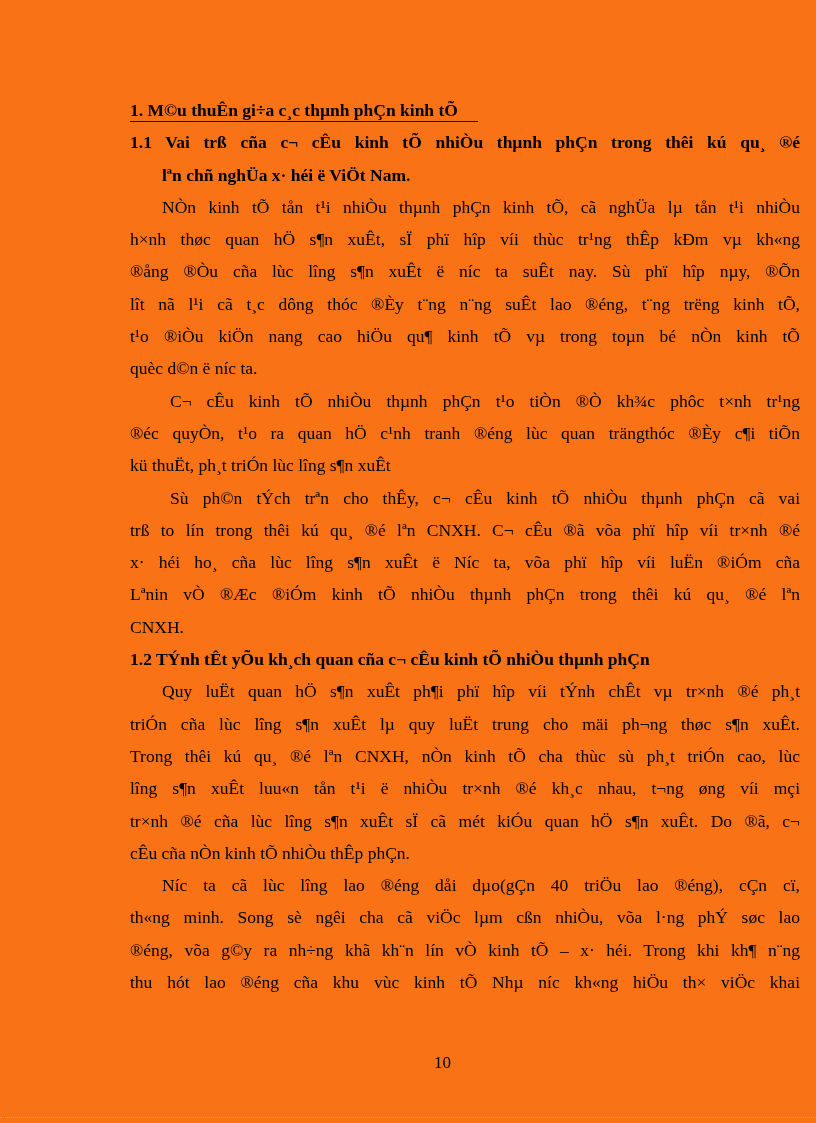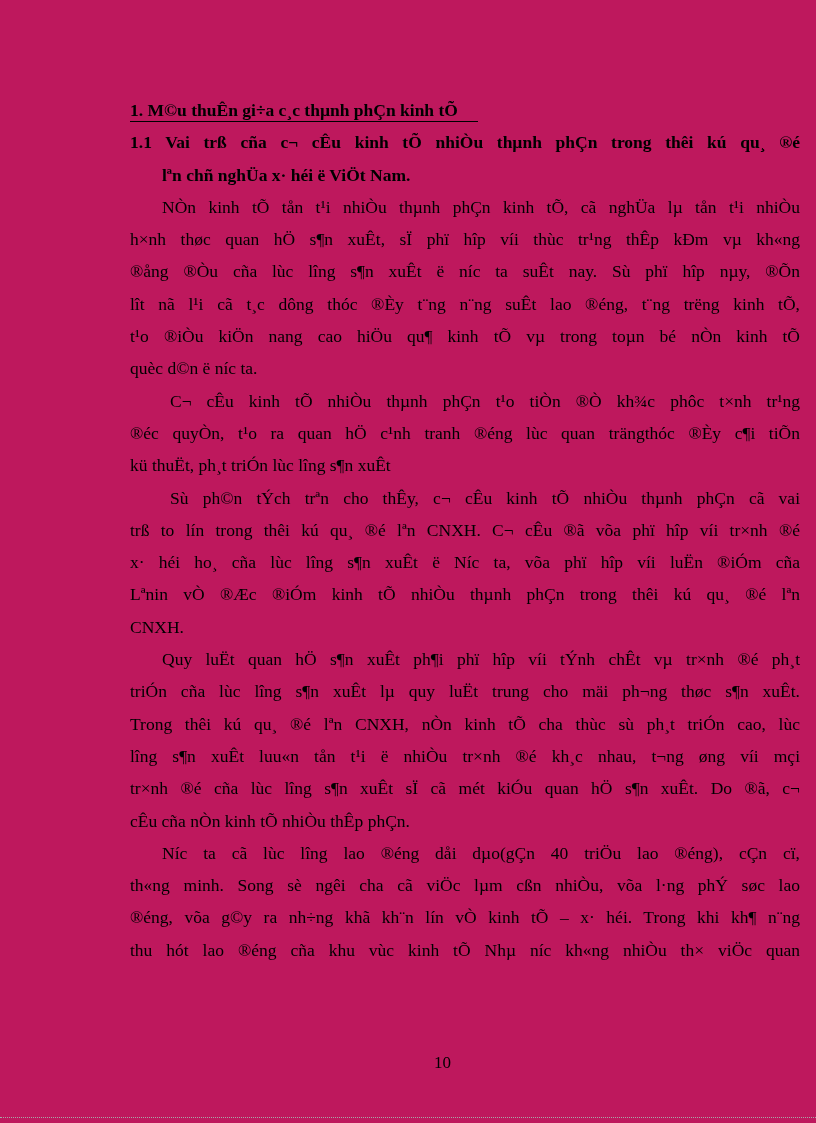--- a/index.html
+++ b/index.html
@@ -11,21 +11,21 @@
     width: 816px;
     height: 1123px;
     position: relative;
     overflow: hidden;
     font-family: "Liberation Serif", "DejaVu Serif", serif;
     color: #000000;
   }
   .page {
     position: absolute;
     inset: 0;
-    background: #be185d;
+    background: #f97316;
   }
   .text-block {
     position: absolute;
     left: 130px;
     top: 94px;
     width: 670px;
     font-size: 17.5px;
   }
   .ln {
     display: block;
@@ -85,32 +85,33 @@
     <div class="ln j ind40">C¬ cÊu kinh tÕ nhiÒu thµnh phÇn t¹o tiÒn ®Ò kh¾c phôc t×nh tr¹ng</div>
     <div class="ln j">®éc quyÒn, t¹o ra quan hÖ c¹nh tranh ®éng lùc quan trängthóc ®Èy c¶i tiÕn</div>
     <div class="ln">kü thuËt, ph¸t triÓn lùc lîng s¶n xuÊt</div>
 
     <div class="ln j ind40">Sù ph©n tÝch trªn cho thÊy, c¬ cÊu kinh tÕ nhiÒu thµnh phÇn cã vai</div>
     <div class="ln j">trß to lín trong thêi kú qu¸ ®é lªn CNXH. C¬ cÊu ®ã võa phï hîp víi tr×nh ®é</div>
     <div class="ln j">x· héi ho¸ cña lùc lîng s¶n xuÊt ë Níc ta, võa phï hîp víi luËn ®iÓm cña</div>
     <div class="ln j">Lªnin vÒ ®Æc ®iÓm kinh tÕ nhiÒu thµnh phÇn trong thêi kú qu¸ ®é lªn</div>
     <div class="ln">CNXH.</div>
 
+    <div class="ln b">1.2 TÝnh tÊt yÕu kh¸ch quan cña c¬ cÊu kinh tÕ nhiÒu thµnh phÇn</div>
 
     <div class="ln j ind30">Quy luËt quan hÖ s¶n xuÊt ph¶i phï hîp víi tÝnh chÊt vµ tr×nh ®é ph¸t</div>
     <div class="ln j">triÓn cña lùc lîng s¶n xuÊt lµ quy luËt trung cho mäi ph¬ng thøc s¶n xuÊt.</div>
     <div class="ln j">Trong thêi kú qu¸ ®é lªn CNXH, nÒn kinh tÕ cha thùc sù ph¸t triÓn cao, lùc</div>
     <div class="ln j">lîng s¶n xuÊt luu«n tån t¹i ë nhiÒu tr×nh ®é kh¸c nhau, t¬ng øng víi mçi</div>
     <div class="ln j">tr×nh ®é cña lùc lîng s¶n xuÊt sÏ cã mét kiÓu quan hÖ s¶n xuÊt. Do ®ã, c¬</div>
     <div class="ln">cÊu cña nÒn kinh tÕ nhiÒu thÊp phÇn.</div>
 
     <div class="ln j ind30">Níc ta cã lùc lîng lao ®éng dåi dµo(gÇn 40 triÖu lao ®éng), cÇn cï,</div>
     <div class="ln j">th«ng minh. Song sè ngêi cha cã viÖc lµm cßn nhiÒu, võa l·ng phÝ søc lao</div>
     <div class="ln j">®éng, võa g©y ra nh÷ng khã kh¨n lín vÒ kinh tÕ – x· héi. Trong khi kh¶ n¨ng</div>
-    <div class="ln j">thu hót lao ®éng cña khu vùc kinh tÕ Nhµ níc kh«ng nhiÒu th× viÖc quan</div>
+    <div class="ln j">thu hót lao ®éng cña khu vùc kinh tÕ Nhµ níc kh«ng hiÖu th× viÖc khai</div>
 
   </div>
 
   <div class="footer">10</div>
 
   <div class="page-break"></div>
 
 </div>
 
 </body></html>

